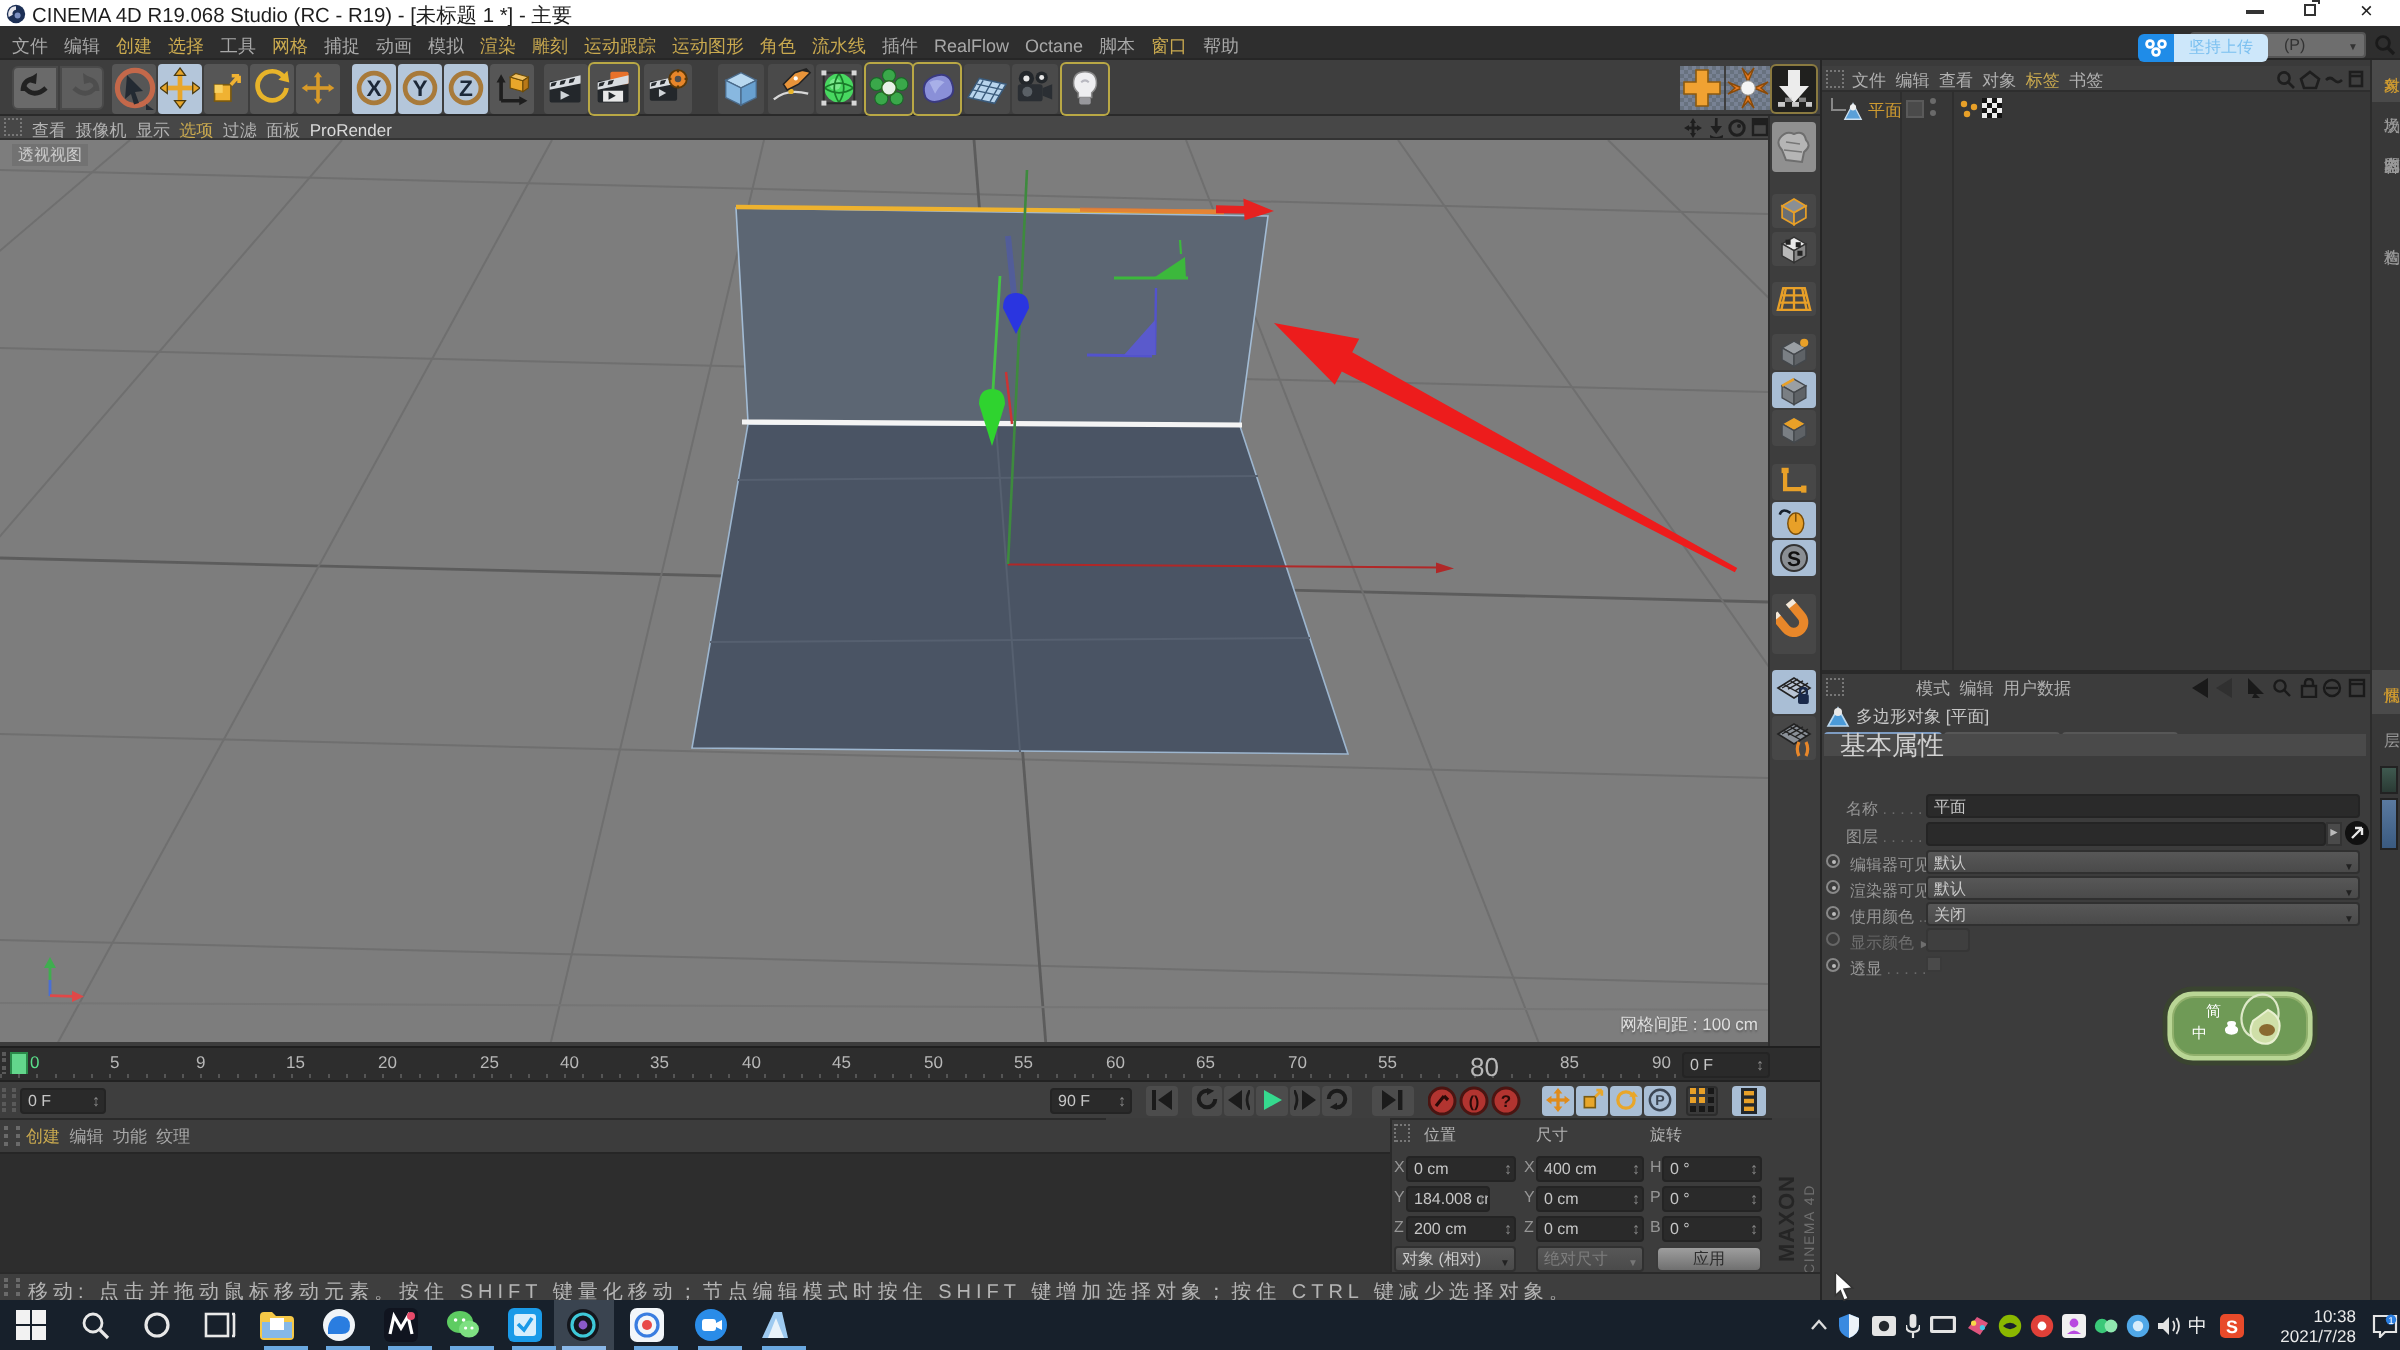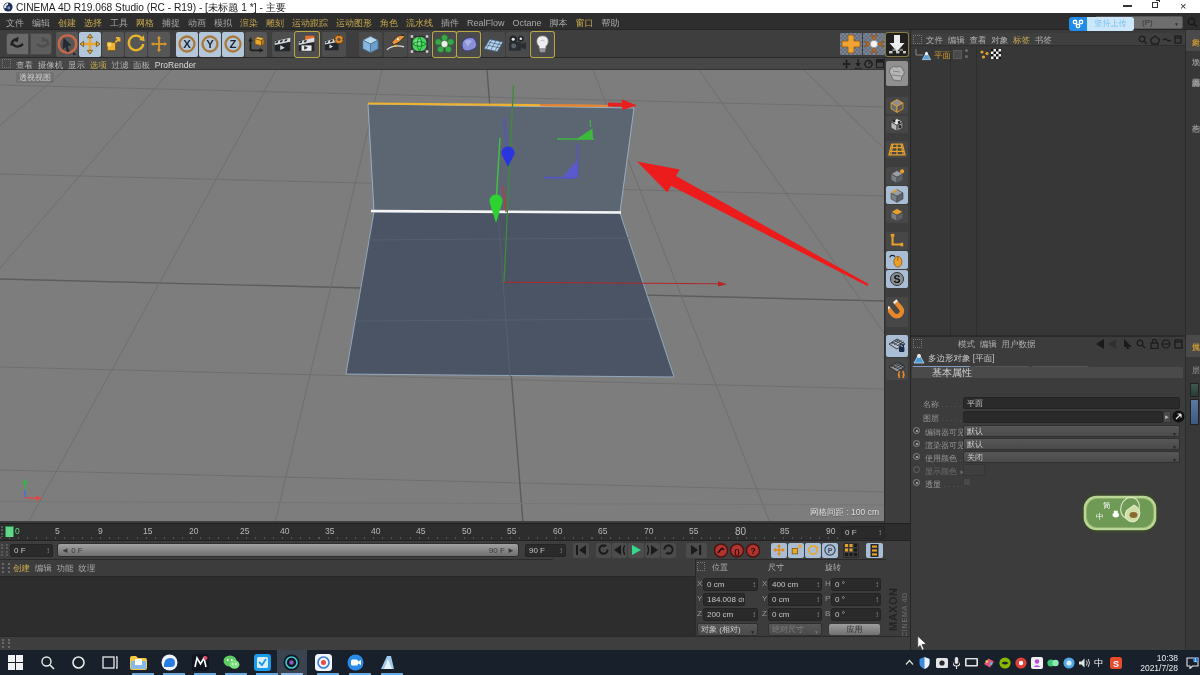--- a/index.html
+++ b/index.html
@@ -346,21 +346,21 @@
   <line x1="0" y1="431.5" x2="884" y2="435" stroke="#757575" stroke-width="1"></line>
   <g fill="none">
     <line x1="25" y1="413" x2="25" y2="420" stroke="#3fae4f" stroke-width="1.4"></line>
     <polygon points="25,408.5 28,414 22,414" fill="#3fae4f"></polygon>
     <line x1="25" y1="420" x2="25" y2="428" stroke="#4a6fd4" stroke-width="1.4"></line>
     <line x1="25" y1="427.8" x2="37" y2="428.2" stroke="#e04848" stroke-width="1.4"></line>
     <polygon points="42,428.2 36,425.4 36,431 " fill="#e04848"></polygon>
   </g>
 <rect x="0" y="451" width="884" height="2" fill="#3c3c3c"></rect>
     </svg>
-<div class="ab" style="left:16px;top:2px;background:#69696988;padding:0 3px;font-size:8px;color:#cccccc;line-height:11px">透视视图</div>
+<div class="ab" style="left:6px;top:2px;background:#69696988;padding:0 3px;font-size:8px;color:#cccccc;line-height:11px">透视视图</div>
 <div class="ab" style="right:5px;top:437px;font-size:8.5px;color:#dedede;text-shadow:0 1px 1px #44444488;white-space:nowrap">网格间距 : 100 cm</div>
 </div>
 
 <div class="ab" style="left:884px;top:58px;width:26px;height:465px;background:#3d3d3d;border-left:1px solid #2e2e2e"></div>
 <div id="modestrip">
 <div class="ab" style="left:886px;top:61px;width:22px;height:25px;background:#909090;border-radius:2px"></div>
 <svg class="ab" style="left:887px;top:63px" width="20" height="21" viewBox="0 0 20 21">
       <path d="M3 6 Q6 2 10 4 Q15 2 16 7 Q19 10 15 13 L14 18 L6 17 L4 12 Q1 9 3 6" fill="#b5b5b5" stroke="#6e6e6e" stroke-width="1"></path>
       <path d="M6 8 L13 9 M5 12 L14 13" stroke="#777" stroke-width="0.8"></path>
     </svg>
@@ -461,33 +461,29 @@
   <span class="ab" style="left:280px;top:2px;font-size:8.5px;color:#b8b8b8">40</span>
   <span class="ab" style="left:325px;top:2px;font-size:8.5px;color:#b8b8b8">35</span>
   <span class="ab" style="left:371px;top:2px;font-size:8.5px;color:#b8b8b8">40</span>
   <span class="ab" style="left:416px;top:2px;font-size:8.5px;color:#b8b8b8">45</span>
   <span class="ab" style="left:462px;top:2px;font-size:8.5px;color:#b8b8b8">50</span>
   <span class="ab" style="left:507px;top:2px;font-size:8.5px;color:#b8b8b8">55</span>
   <span class="ab" style="left:553px;top:2px;font-size:8.5px;color:#b8b8b8">60</span>
   <span class="ab" style="left:598px;top:2px;font-size:8.5px;color:#b8b8b8">65</span>
   <span class="ab" style="left:644px;top:2px;font-size:8.5px;color:#b8b8b8">70</span>
   <span class="ab" style="left:689px;top:2px;font-size:8.5px;color:#b8b8b8">55</span>
-  <span class="ab" style="left:735px;top:2px;font-size:10px;color:#b8b8b8">80</span>
+  <span class="ab" style="left:735px;top:2px;font-size:13px;color:#b8b8b8">80</span>
   <span class="ab" style="left:780px;top:2px;font-size:8.5px;color:#b8b8b8">85</span>
   <span class="ab" style="left:826px;top:2px;font-size:8.5px;color:#b8b8b8">90</span>
   <div class="fld ab" style="left:841px;top:1.5px;width:44px;height:13px">0 F<span style="position:absolute;right:2px;top:0;color:#888">↕</span></div>
 </div>
 
 <div class="ab" style="left:0;top:540px;width:910px;height:19px;background:#3e3e3e;border-top:1px solid #222" id="transport">
   <div class="ab" style="left:1px;top:3px;width:7px;height:12px;border-left:2px dotted #5a5a5a;border-right:2px dotted #5a5a5a"></div>
   <div class="fld ab" style="left:10px;top:2.5px;width:43px;height:13px">0 F<span style="position:absolute;right:2px;top:0;color:#888">↕</span></div>
-  <div class="ab" style="left:57px;top:2px;width:462px;height:14px;background:linear-gradient(#a2a2a2,#6e6e6e);border-radius:3px;border:1px solid #2e2e2e">
-    <span style="position:absolute;left:3px;top:2px;font-size:8px;color:#3a3a3a">◄ 0 F</span>
-    <span style="position:absolute;right:3px;top:2px;font-size:8px;color:#3a3a3a">90 F ►</span>
-  </div>
   <div class="fld ab" style="left:525px;top:2.5px;width:41px;height:13px">90 F<span style="position:absolute;right:2px;top:0;color:#888">↕</span></div>
   <div class="ab" style="left:573px;top:1.5px;width:16px;height:15px;background:#4c4c4c;border-radius:2px"></div>
   <svg class="ab" style="left:576px;top:4px" width="10" height="10" viewBox="0 0 10 10">
       <rect x="0" y="0" width="2" height="10" fill="#1b1b1b"></rect>
       <path d="M10 0 L10 10 L3 5 Z" fill="#1b1b1b"></path>
     </svg>
   <div class="ab" style="left:596px;top:1.5px;width:15px;height:15px;background:#4c4c4c;border-radius:2px"></div>
   <svg class="ab" style="left:598px;top:3px" width="11" height="11" viewBox="0 0 12 12">
       <path d="M10.5 6 A4.5 4.5 0 1 1 6 1.5" fill="none" stroke="#1b1b1b" stroke-width="2.2"></path>
       <path d="M6 0 L10 1.5 L6 4 Z" fill="#1b1b1b"></path>
@@ -618,20 +614,21 @@
 
 <div class="ab" style="left:886px;top:559px;width:24px;height:91px;background:#3c3c3c">
   <svg width="24" height="91" viewBox="0 0 24 91">
       <text x="-72" y="11" transform="rotate(-90)" font-size="11" font-weight="bold" fill="#252525" font-family="Liberation Sans" letter-spacing="0.5">MAXON</text>
       <text x="-78" y="21" transform="rotate(-90)" font-size="7" fill="#6f6f6f" font-family="Liberation Sans" letter-spacing="0.8">CINEMA 4D</text>
     </svg>
 </div>
 
 <div class="ab" style="left:0;top:636px;width:910px;height:14px;background:#3e3e3e;border-top:1px solid #2a2a2a">
   <div class="ab" style="left:2px;top:2px;width:8px;height:9px;border-left:2px dotted #6a6a6a;border-right:2px dotted #6a6a6a"></div>
+  <div class="ab" style="left:14px;top:2px;font-size:10px;letter-spacing:2.5px;color:#b5b5b5;white-space:nowrap">移动: 点击并拖动鼠标移动元素。按住 SHIFT 键量化移动；节点编辑模式时按住 SHIFT 键增加选择对象；按住 CTRL 键减少选择对象。</div>
 </div>
 
 <div class="ab" style="left:910px;top:30px;width:275px;height:620px;background:#3a3a3a;border-left:1px solid #262626" id="rightbg"></div>
 <div id="objmgr">
 <div class="ab" style="left:911px;top:33px;width:274px;height:13px;background:#3f3f3f;border-bottom:1px solid #2e2e2e"></div>
 <div class="ab" style="left:913px;top:35px;width:9px;height:9px;border:1px dotted #777"></div>
 <div class="ab menutxt" style="left:926px;top:35px;font-size:8.5px;color:#b0b0b0">文件&nbsp;&nbsp;编辑&nbsp;&nbsp;查看&nbsp;&nbsp;对象&nbsp;&nbsp;<span class="yel">标签</span>&nbsp;&nbsp;书签</div>
 <svg class="ab" style="left:1138px;top:35px" width="44" height="10" viewBox="0 0 44 10">
       <g stroke="#1e1e1e" fill="none" stroke-width="1.3">
         <circle cx="4" cy="4" r="2.8"></circle>
@@ -698,21 +695,21 @@
       </g>
     </svg>
 <svg class="ab" style="left:913px;top:352px" width="12" height="12" viewBox="0 0 12 12">
       <polygon points="6,2 11,11 1,11" fill="#4a9ad8" stroke="#bcd8ee" stroke-width="0.8"></polygon>
       <circle cx="6" cy="4" r="2" fill="#e8e8e8"></circle>
     </svg>
 <div class="ab" style="left:928px;top:353px;font-size:8.5px;color:#c6c6c6">多边形对象 [平面]</div>
 <div class="ab" style="left:912px;top:366px;width:59px;height:12px;background:#7e9cc2;border-radius:2px 2px 0 0;color:#14181c;font-size:8px;text-align:center;line-height:12px">基本</div>
 <div class="ab" style="left:972px;top:366px;width:58px;height:12px;background:#575757;border-radius:2px 2px 0 0;color:#c2c2c2;font-size:8px;text-align:center;line-height:12px">坐标</div>
 <div class="ab" style="left:1031px;top:366px;width:58px;height:12px;background:#575757;border-radius:2px 2px 0 0;color:#c2c2c2;font-size:8px;text-align:center;line-height:12px;white-space:nowrap;overflow:hidden">平滑着色(Phong)</div>
-<div class="ab" style="left:912px;top:367px;width:271px;height:11px;background:#4a4a4a;color:#d0d0d0;font-size:10px;line-height:11px;padding-left:20px">基本属性</div>
+<div class="ab" style="left:912px;top:367px;width:271px;height:11px;background:#4a4a4a;color:#d0d0d0;font-size:13px;line-height:11px;padding-left:8px">基本属性</div>
 <div class="ab lbl" style="left:923px;top:399px">名称 <span style="color:#6a6a6a">. . . . .</span></div>
 <div class="fld ab" style="left:963px;top:397px;width:217px;height:12px">平面</div>
 <div class="ab lbl" style="left:923px;top:413px">图层 <span style="color:#6a6a6a">. . . . .</span></div>
 <div class="fld ab" style="left:963px;top:411px;width:200px;height:12px"></div>
 <div class="ab" style="left:1163px;top:411px;width:8px;height:12px;background:#4a4a4a;border:1px solid #333;color:#bbb;font-size:6px;text-align:center;line-height:11px">►</div>
 <svg class="ab" style="left:1172px;top:410px" width="13" height="13" viewBox="0 0 13 13">
       <circle cx="6.5" cy="6.5" r="6" fill="#111"></circle>
       <path d="M4 9 L9 4 M9 4 L5.5 4 M9 4 L9 7.5" stroke="#e8e8e8" stroke-width="1.2" fill="none"></path>
     </svg>
 <div class="ab" style="left:913px;top:427px;width:7px;height:7px;border:1px solid #888;border-radius:50%"></div>

